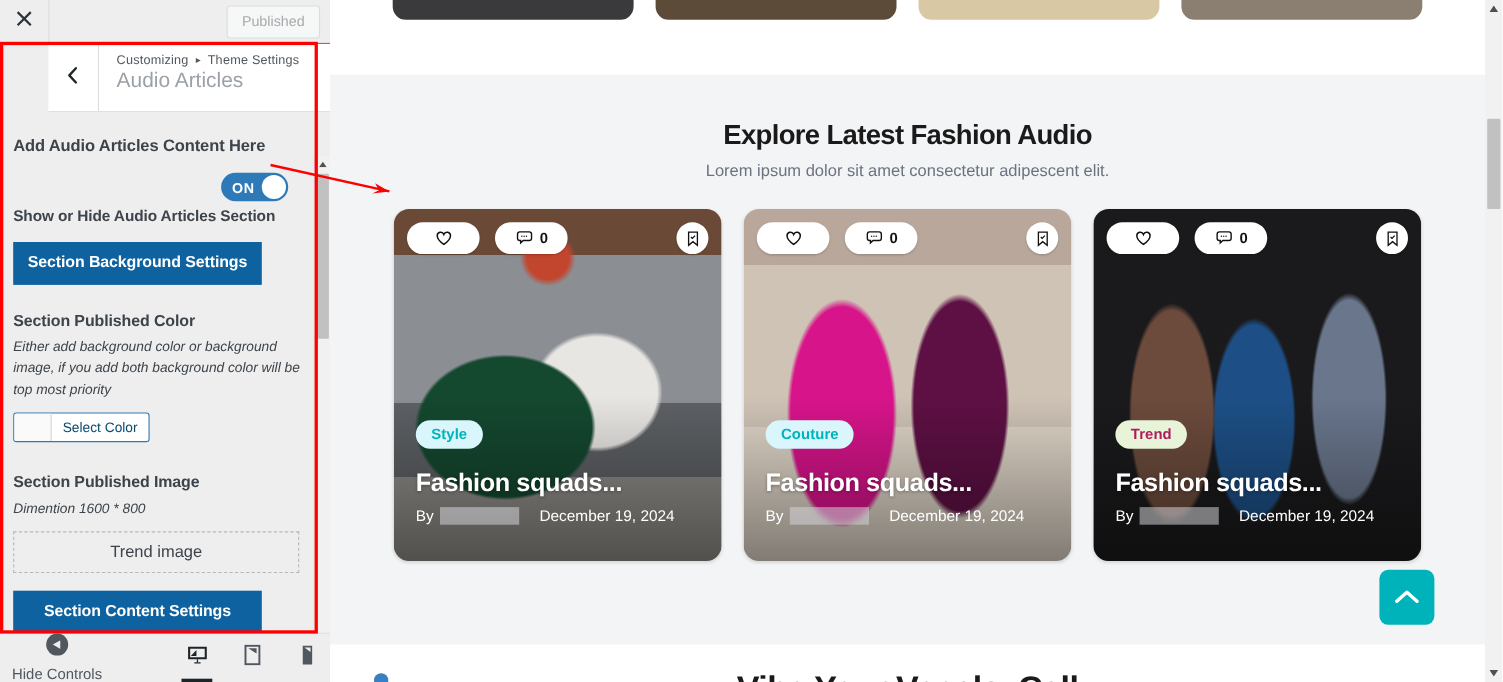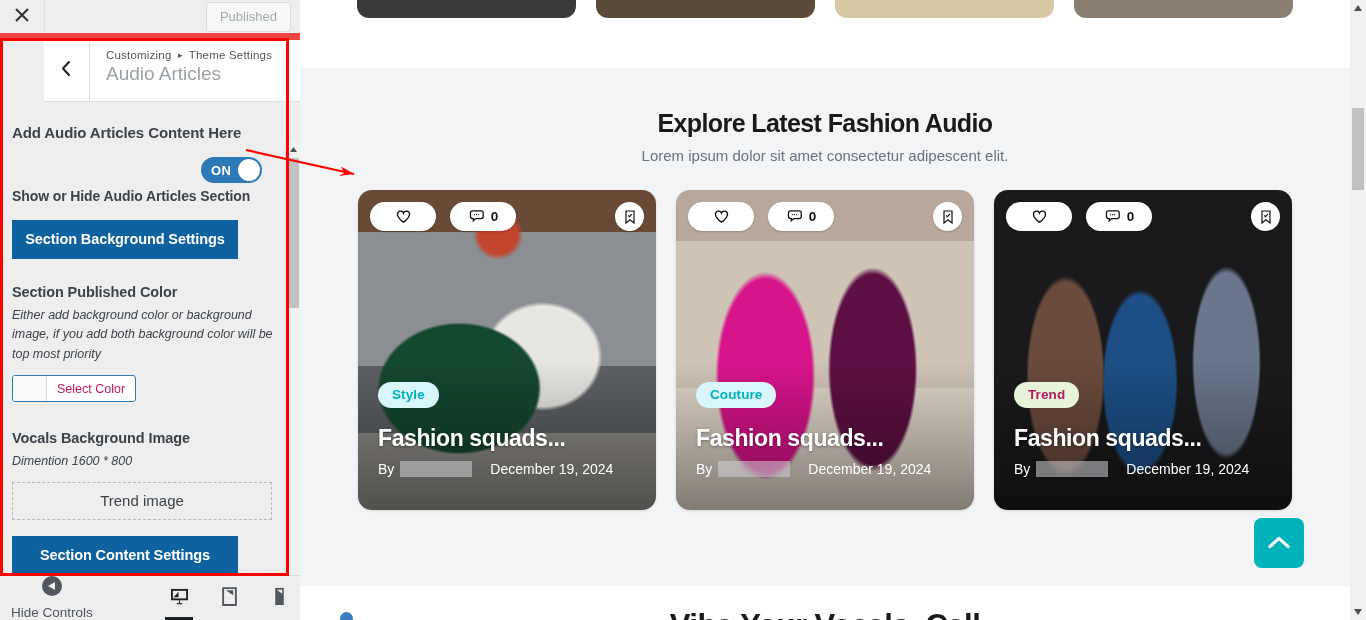--- a/index.html
+++ b/index.html
@@ -16,21 +16,21 @@
   .customizer {
     position: absolute; left: 0; top: 0;
     width: 300px; height: 620px;
     background: #eeeeee;
     display: flex; flex-direction: column;
     z-index: 20;
   }
   .cz-topbar {
     height: 40px; background: #eeeeee;
     display: flex; align-items: stretch;
-    border-bottom: 7px solid #ef4444;
+    border-bottom: 1px solid #ef4444;
     flex: 0 0 40px;
   }
   .cz-close {
     width: 45px; display: flex; align-items: center; justify-content: center;
     border-right: 1px solid #ddd; cursor: pointer; color: #2c3338;
   }
   .cz-close svg { width: 14px; height: 14px; }
   .cz-topbar-spacer { flex: 1; }
   .cz-published {
     align-self: center; margin-right: 9px;
@@ -97,21 +97,21 @@
   .cz-desc {
     font-size: 12.5px; font-style: italic; color: #3c434a;
     line-height: 1.55; margin-top: 6px; max-width: 262px;
   }
   .cz-colorpicker {
     margin-top: 11px; display: inline-flex; align-items: stretch;
     border: 1px solid #2e7ab8; border-radius: 3px; overflow: hidden;
     background: #fff; cursor: pointer; height: 27px;
   }
   .cz-color-swatch { width: 34px; background: #fafafa; border-right: 1px solid #d4d4d4; }
-  .cz-color-label { font-size: 12.5px; color: #be185d; padding: 0 10px; display: flex; align-items: center; }
+  .cz-color-label { font-size: 12.5px; color: #0c4a6e; padding: 0 10px; display: flex; align-items: center; }
   .cz-dropzone {
     margin-top: 10px; width: 260px; height: 38px;
     border: 1px dashed #b4b9be; background: transparent;
     display: flex; align-items: center; justify-content: center;
     font-size: 15px; color: #3c434a; cursor: pointer;
   }
 
   
   .cz-scrollbar {
     position: absolute; right: 0; top: 40px; width: 15px; height: 540px;
@@ -498,21 +498,21 @@
 
       <button class="cz-button-blue">Section Background Settings</button>
 
       <div class="cz-field-title">Section Published Color</div>
       <div class="cz-desc">Either add background color or background image, if you add both background color will be top most priority</div>
       <div class="cz-colorpicker">
         <div class="cz-color-swatch"></div>
         <div class="cz-color-label">Select Color</div>
       </div>
 
-      <div class="cz-field-title">Vocals Background Image</div>
+      <div class="cz-field-title">Section Published Image</div>
       <div class="cz-desc">Dimention 1600 * 800</div>
       <div class="cz-dropzone">Trend image</div>
 
       <button class="cz-button-blue">Section Content Settings</button>
 
       <div class="cz-scrollbar">
         <div class="cz-scroll-arrow">
           <svg viewBox="0 0 7 5">
               <path d="M3.5 0l3.5 5H0z"></path>
             </svg>

